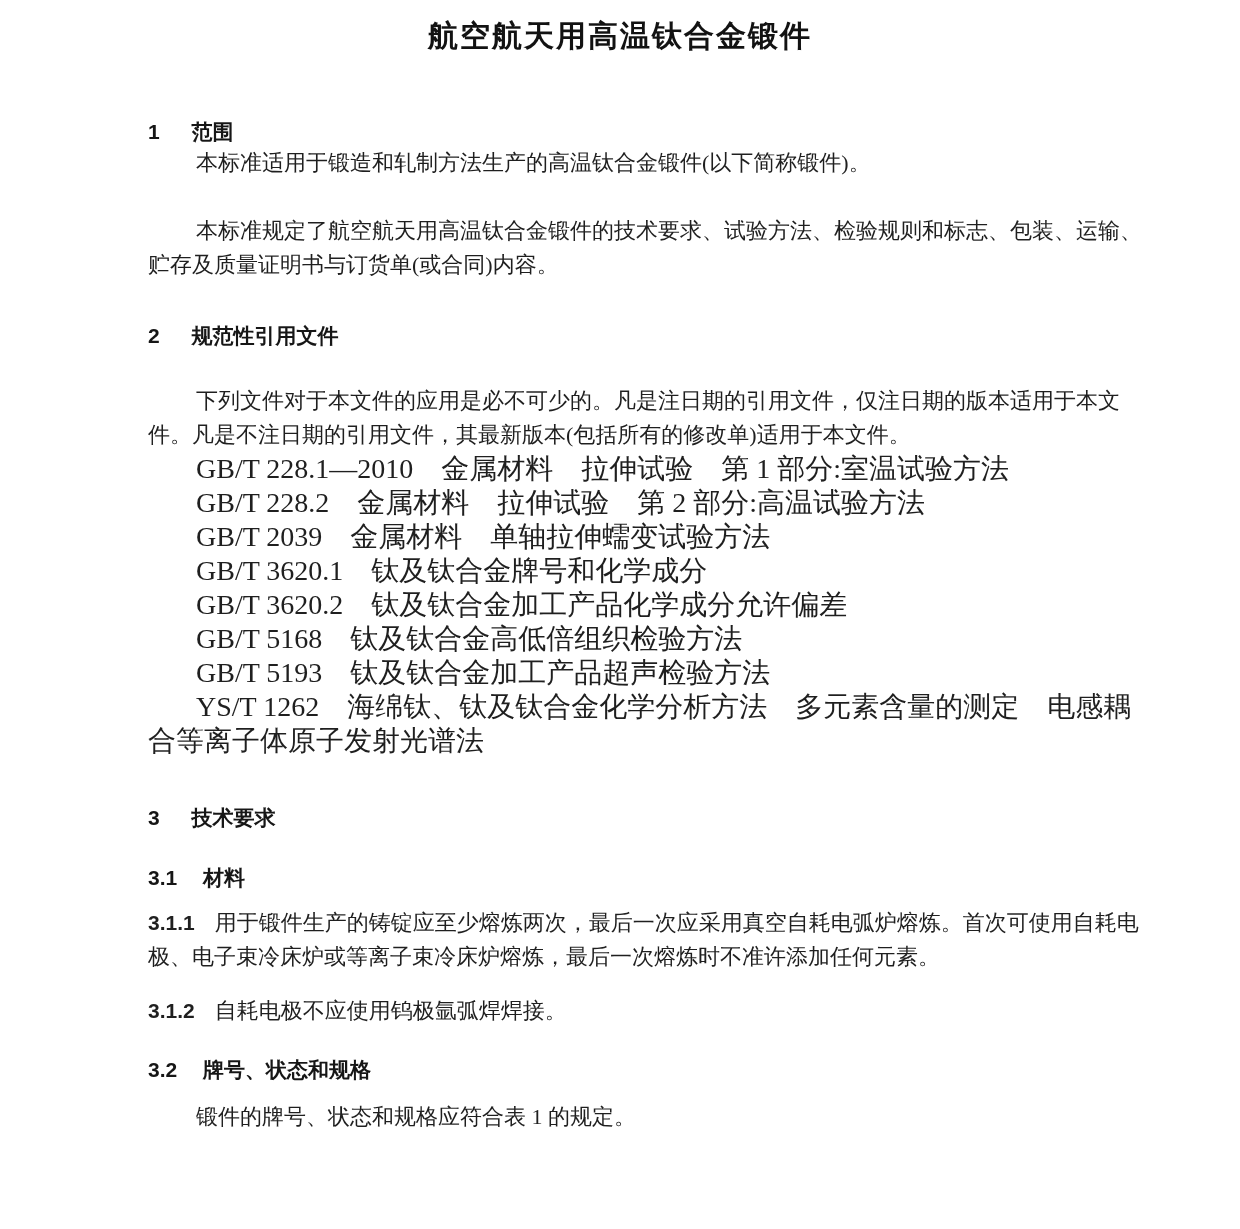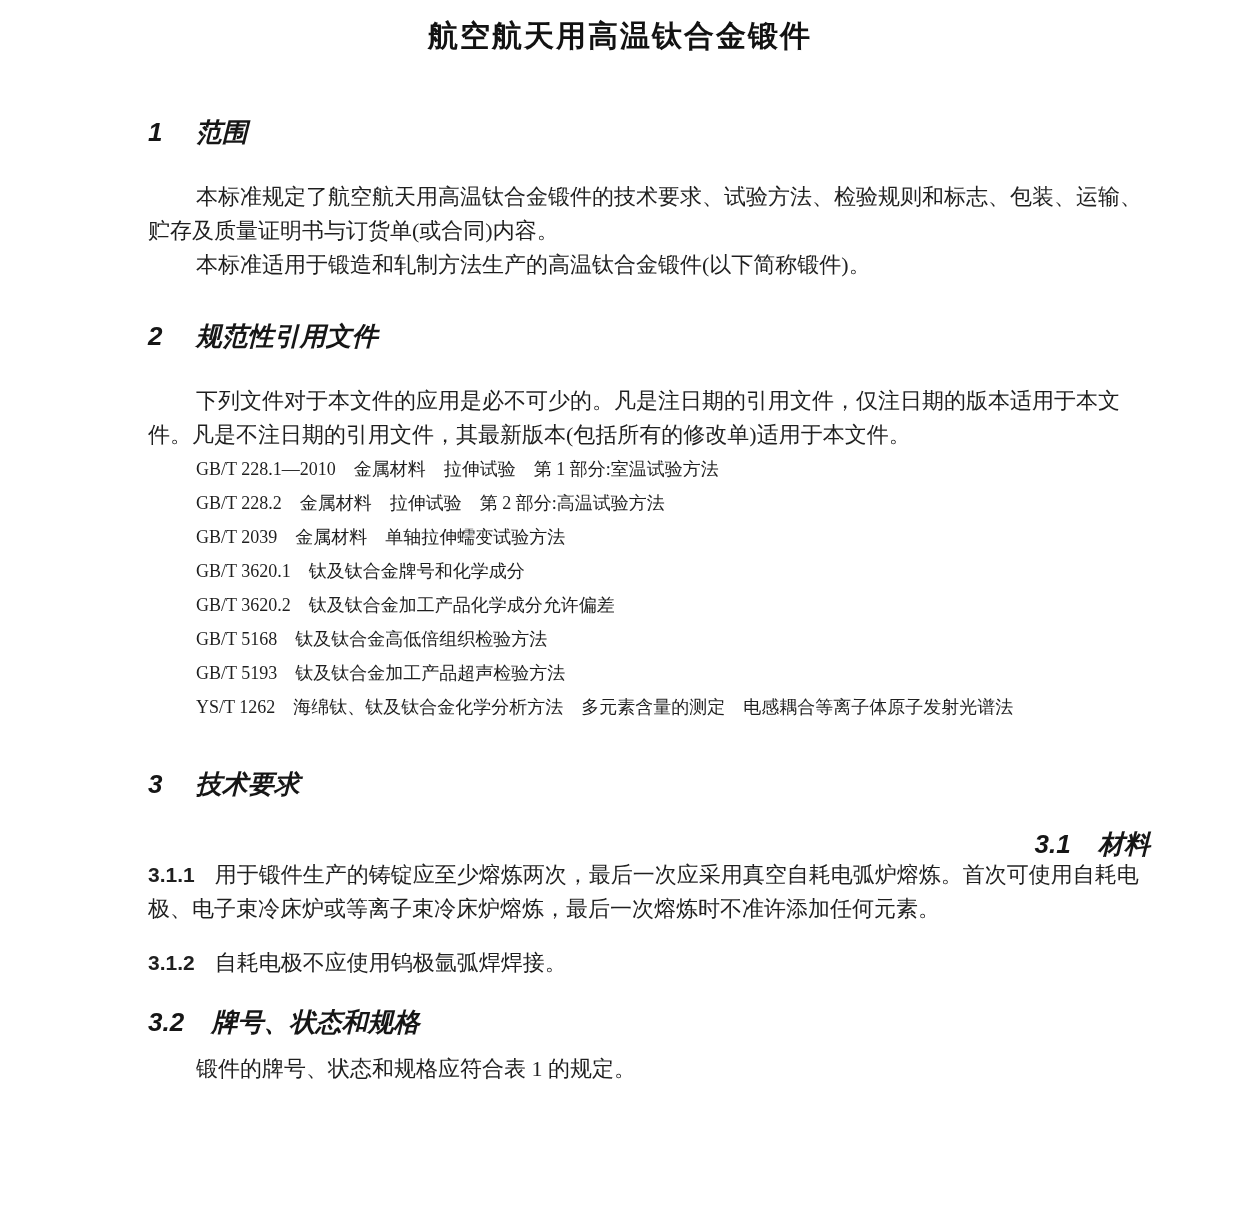--- a/index.html
+++ b/index.html
@@ -19,39 +19,38 @@
     font-weight: bold;
     font-size: 30px;
     line-height: 36px;
     letter-spacing: 2px;
     color: #121212;
   }
   .page { padding: 0 90px 0 148px; }
   .sec-h {
     font-family: "Liberation Sans", sans-serif;
     font-weight: bold;
-    font-size: 26px;
+    font-size: 21px;
     line-height: 28px;
     color: #161616;
     margin: 0;
-    font-style: italic;
   }
   .sec-h .num { display: inline-block; margin-right: 26px; font-weight: bold; }
   .sub-h .num { margin-right: 20px; }
   #h-sec1 { margin-top: 64px; }
   #h-sec2 { margin-top: 40px; }
   #h-sec3 { margin-top: 46px; }
-  #h-sub31 { margin-top: 32px; text-align: right; }
+  #h-sub31 { margin-top: 32px; }
   #h-sub32 { margin-top: 28px; }
   p { margin: 0; font-size: 22px; line-height: 34px; }
   .indent { text-indent: 48px; }
   .after-h { margin-top: 34px; }
   .ref-list { list-style: none; margin: 0; padding: 0; }
-  .ref-list li { font-size: 18px; line-height: 34px; text-indent: 48px; }
-  .clause { }
+  .ref-list li { font-size: 28px; line-height: 34px; text-indent: 48px; }
+  .clause { margin-top: 14px; }
   .clause + .clause { margin-top: 20px; }
   .clause .cnum {
     font-family: "Liberation Sans", sans-serif;
     font-weight: bold;
     font-size: 21px;
     display: inline-block;
     margin-right: 20px;
   }
   #final-para { margin-top: 16px; }
 </style>
@@ -59,22 +58,22 @@
 <body>
 
 <h1 class="doc-title">航空航天用高温钛合金锻件</h1>
 
 <div class="page">
 
   <h2 class="sec-h" id="h-sec1">
     <span class="num">1</span>
     <span class="txt">范围</span>
   </h2>
+  <p class="indent">本标准适用于锻造和轧制方法生产的高温钛合金锻件(以下简称锻件)。</p>
   <p class="indent after-h">本标准规定了航空航天用高温钛合金锻件的技术要求、试验方法、检验规则和标志、包装、运输、贮存及质量证明书与订货单(或合同)内容。</p>
-  <p class="indent">本标准适用于锻造和轧制方法生产的高温钛合金锻件(以下简称锻件)。</p>
 
   <h2 class="sec-h" id="h-sec2">
     <span class="num">2</span>
     <span class="txt">规范性引用文件</span>
   </h2>
   <p class="indent after-h">下列文件对于本文件的应用是必不可少的。凡是注日期的引用文件，仅注日期的版本适用于本文件。凡是不注日期的引用文件，其最新版本(包括所有的修改单)适用于本文件。</p>
 
   <ul class="ref-list">
     <li>GB/T 228.1—2010　金属材料　拉伸试验　第 1 部分:室温试验方法</li>
     <li>GB/T 228.2　金属材料　拉伸试验　第 2 部分:高温试验方法</li>

